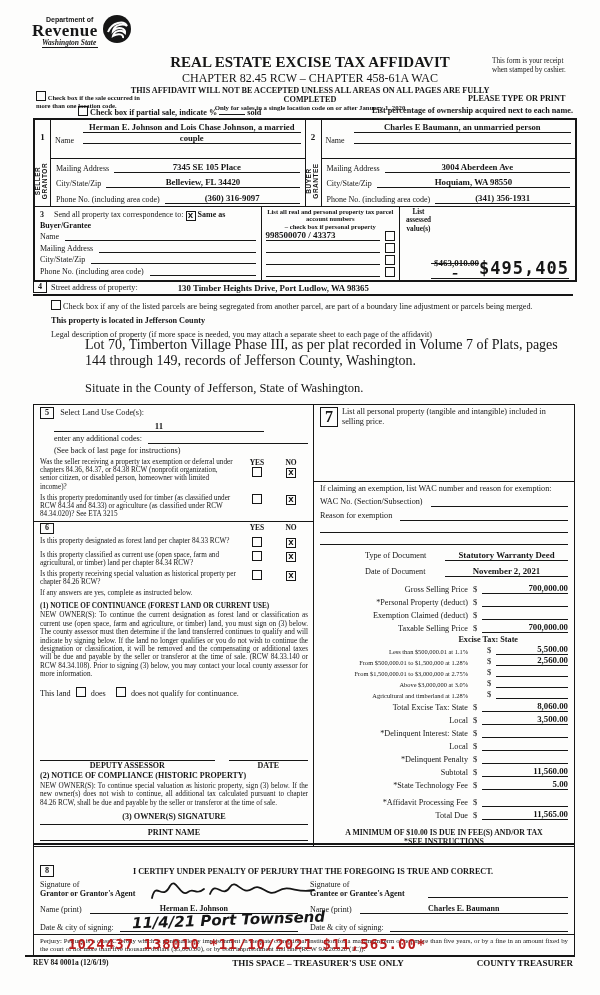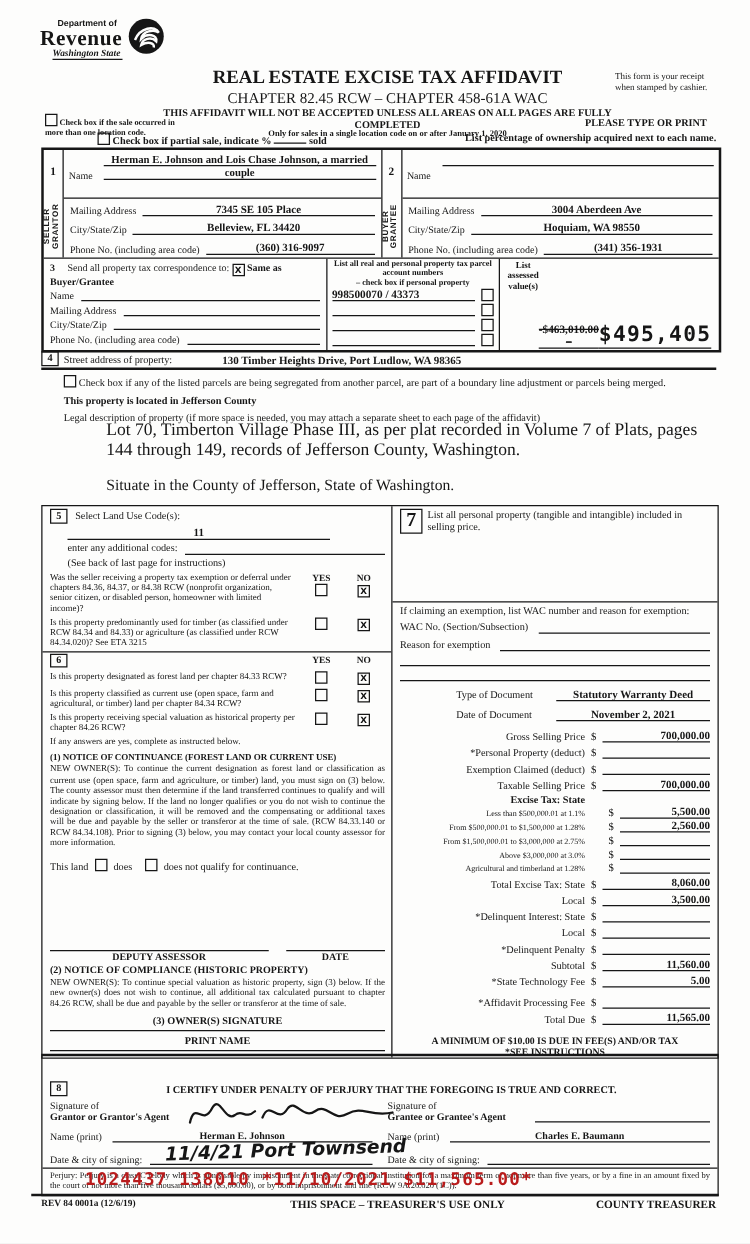--- a/index.html
+++ b/index.html
@@ -152,20 +152,21 @@
           <div style="margin-top:12px;">2</div>
           <div class="vlab" style="top:54px;">
             <div>BUYER</div>
             <div>GRANTEE</div>
           </div>
         </div>
         <div class="fields">
           <div class="nameblock">
             <span style="width:28px;align-self:center;">Name</span>
             <span style="flex:1;">
+              <span class="fill val ctr" style="display:block;font-size:8.6px;">Charles E Baumann, an unmarried person</span>
               <span class="fill" style="display:block;min-height:10px;"></span>
             </span>
           </div>
           <div class="frow">
               <span>Mailing Address</span>
               <span class="fill val s9">3004 Aberdeen Ave</span>
             </div>
           <div class="frow">
               <span>City/State/Zip</span>
               <span class="fill val s9">Hoquiam, WA  98550</span>
@@ -374,21 +375,21 @@
         <div class="mrow">
             <span class="mlab">Exemption Claimed (deduct)</span>
             <span class="dol">$</span>
             <span class="mfill"></span>
           </div>
         <div class="mrow">
             <span class="mlab">Taxable Selling Price</span>
             <span class="dol">$</span>
             <span class="mfill">700,000.00</span>
           </div>
-        <div class="mrow" style="height:11px;">
+        <div class="mrow" style="height:11px;justify-content:center;">
             <span class="mlab b">Excise Tax:  State</span>
           </div>
         <div class="mrow" style="height:11px;">
             <span class="blab">Less than $500,000.01 at 1.1%</span>
             <span class="dol" style="margin-left:14px;">$</span>
             <span class="mfill">5,500.00</span>
           </div>
         <div class="mrow" style="height:11px;">
             <span class="blab">From $500,000.01 to $1,500,000 at 1.28%</span>
             <span class="dol" style="margin-left:14px;">$</span>

